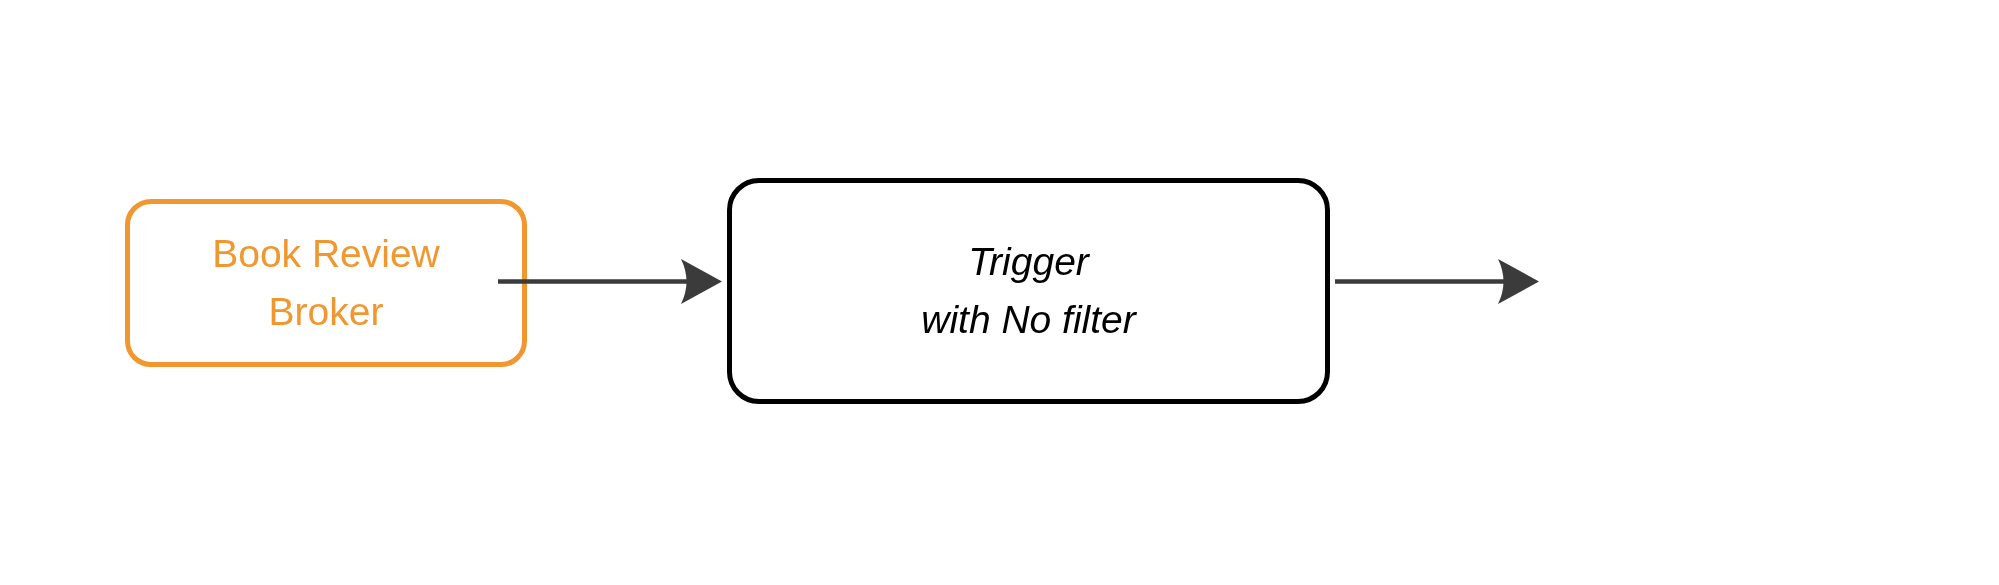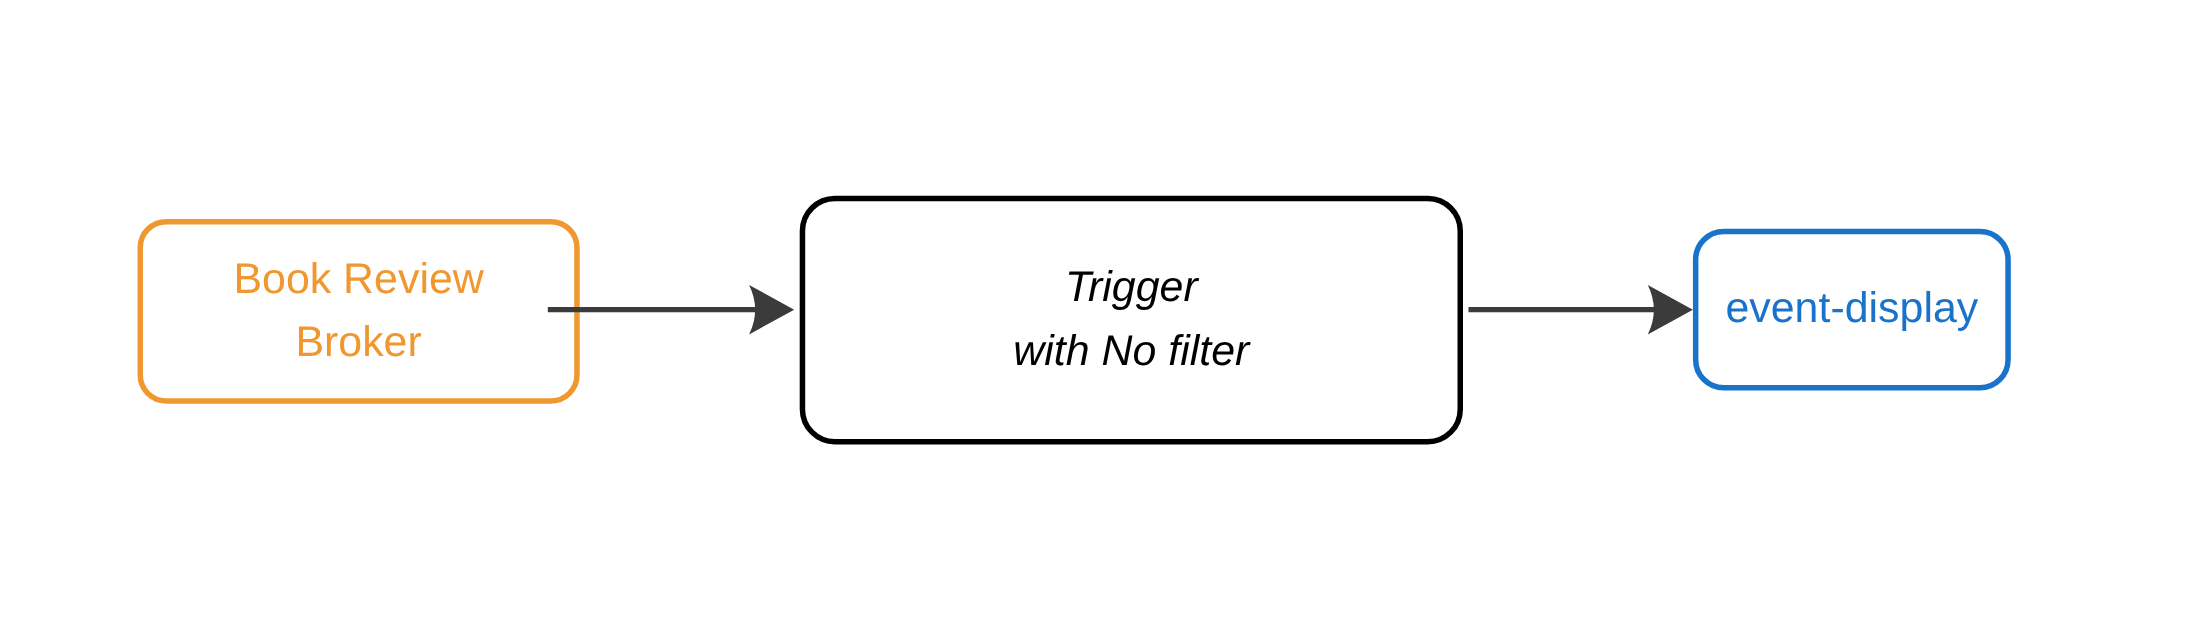--- a/index.html
+++ b/index.html
@@ -90,17 +90,14 @@
   <div class="node node-trigger">
     <span class="node-label">Trigger
 with No filter</span>
   </div>
 
   <svg class="arrow arrow-2" width="214" height="56" viewBox="0 0 214 56">
     <line class="edge-line" x1="5" y1="27.5" x2="176" y2="27.5"></line>
     <path class="edge-head" d="M 209 27.5 L 168 5 Q 179 27.5 168 50 Z"></path>
   </svg>
 
-  <div class="node node-sink">
-    <span class="node-label">event-display</span>
-  </div>
 
 </div>
 
 </body></html>

